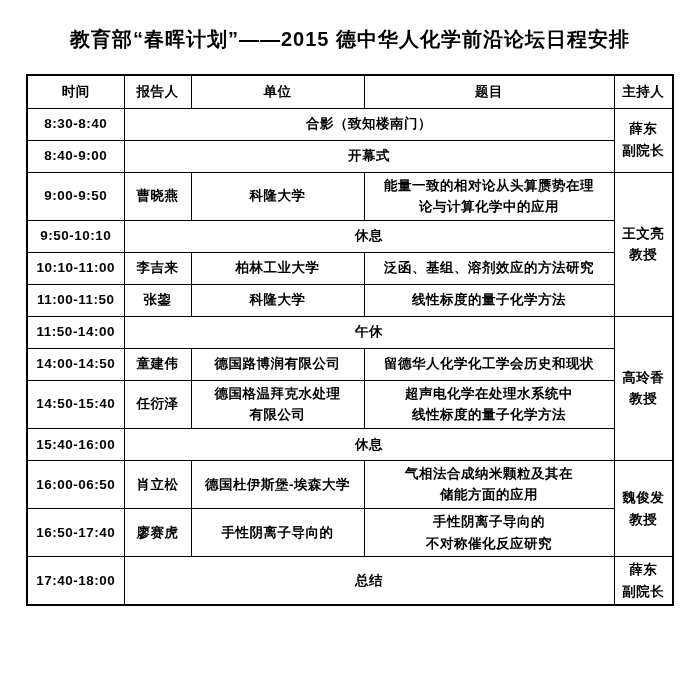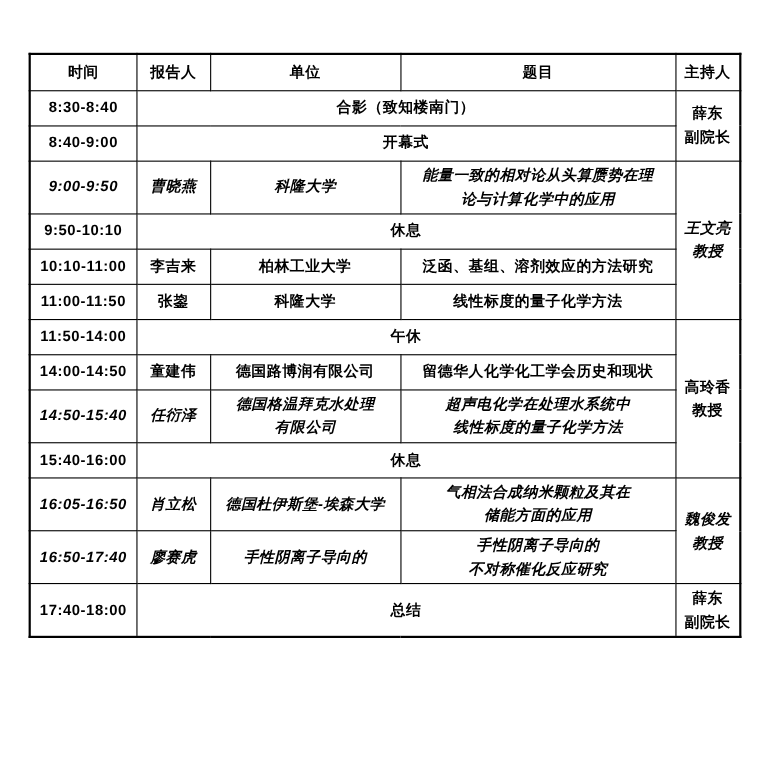--- a/index.html
+++ b/index.html
@@ -53,28 +53,29 @@
     padding: 2px 3px;
     overflow: hidden;
   }
   col.c-time  { width: 97px; }
   col.c-spk   { width: 67px; }
   col.c-unit  { width: 173px; }
   col.c-title { width: 250px; }
   col.c-chair { width: 59px; }
   tr.rh-head { height: 33px; }
   tr.rh-s    { height: 32px; }
-  tr.rh-d    { height: 46px; font-style: italic; }
+  tr.rh-d    { height: 46px; }
   tr.rh-last { height: 44px; margin-top: 36px; }
 </style>
 </head>
 <body>
 
 <div class="page">
 
+  <h1 class="doc-title">教育部“春晖计划”——2015 德中华人化学前沿论坛日程安排</h1>
 
 
   <table class="schedule">
     <colgroup>
       <col class="c-time">
         <col class="c-spk">
         <col class="c-unit">
         <col class="c-title">
         <col class="c-chair">
     </colgroup>
@@ -141,21 +142,21 @@
         <td>德国格温拜克水处理
 有限公司</td>
         <td>超声电化学在处理水系统中
 线性标度的量子化学方法</td>
       </tr>
       <tr class="rh-s">
         <td>15:40-16:00</td>
         <td colspan="3">休息</td>
       </tr>
       <tr class="rh-d">
-        <td>16:05-16:50</td>
+        <td>16:00-06:50</td>
         <td>肖立松</td>
         <td>德国杜伊斯堡-埃森大学</td>
         <td>气相法合成纳米颗粒及其在
 储能方面的应用</td>
         <td rowspan="2">魏俊发
 教授</td>
       </tr>
       <tr class="rh-d">
         <td>16:50-17:40</td>
         <td>廖赛虎</td>

